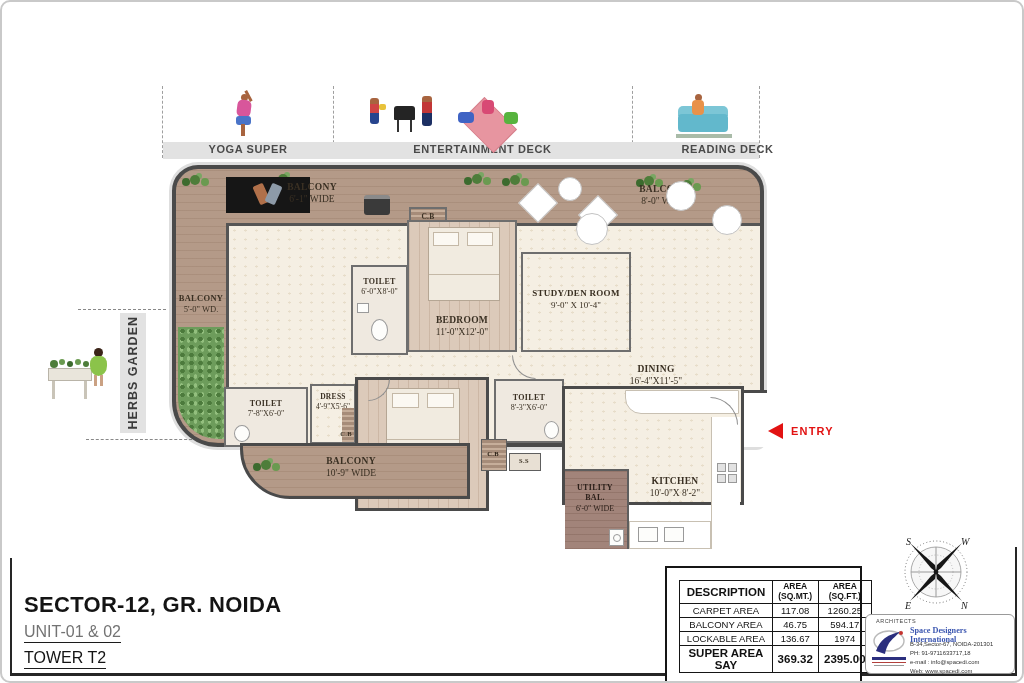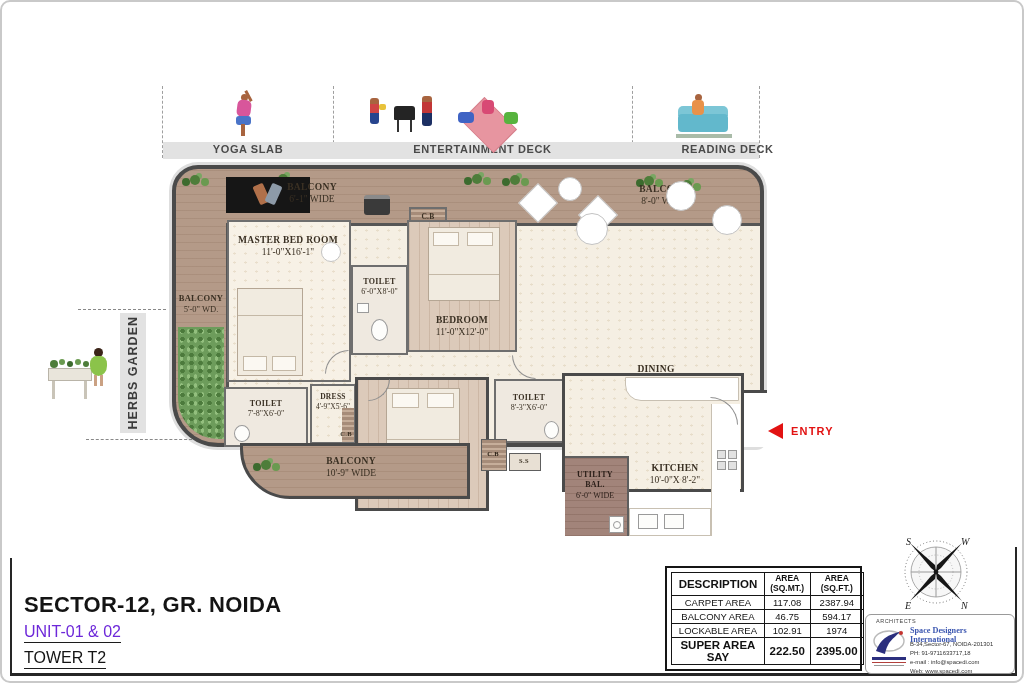--- a/index.html
+++ b/index.html
@@ -32,21 +32,21 @@
   .chair-c{position:absolute;background:#fff;border:1.5px solid #c3c3c3;border-radius:50%;}
   .dchair{position:absolute;width:18px;height:12px;background:#f6f3ec;border:1px solid #a79a88;border-radius:3px;}
   .plate{position:absolute;width:11px;height:11px;background:#fff;border:1px solid #b9ab97;transform:rotate(45deg);}
   
   .deck-sep{position:absolute;top:84px;height:72px;border-left:1px dashed #9f9f9f;}
   .deck-band{position:absolute;top:140px;height:17px;background:#e2e2e2;}
   .deck-label{position:absolute;top:141px;font-size:11px;font-weight:bold;color:#4a4a4a;letter-spacing:.6px;text-align:center;}
   
   #area-table{position:absolute;left:663px;top:564px;width:197px;background:#fff;border:2.5px solid #151515;}
   #area-table .ttl{margin:3px;border:1.5px solid #151515;color:#d81414;font-weight:bold;font-size:10px;text-align:center;padding:2px 0;letter-spacing:.2px;}
-  #area-table table{width:100%;border-collapse:collapse;margin:4px;}
+  #area-table table{width:100%;border-collapse:collapse;margin:12px;}
   #area-table td{border:1.5px solid #151515;text-align:center;padding:1px 2px;font-size:9.5px;color:#111;}
   #area-table tr.hd td{font-weight:bold;}
   #area-table td.d1{font-size:11.5px;}
   #area-table td.a2{font-size:8.5px;white-space:pre-line;line-height:1.15;}
   #area-table tr.last td{font-weight:bold;font-size:11.5px;}
   
   .frame{position:absolute;background:#262626;}
   .underlined{display:inline-block;border-bottom:1.6px solid #1c1c1c;padding-bottom:1px;}
   .addr{font-size:5.9px;color:#333;line-height:1.55;}
   .vtext{writing-mode:vertical-rl;transform:rotate(180deg);}
@@ -55,21 +55,21 @@
 <body>
 
 <div id="sheet">
 
   <div>
     <div class="deck-sep" style="left:160px;"></div>
     <div class="deck-sep" style="left:331px;"></div>
     <div class="deck-sep" style="left:630px;"></div>
     <div class="deck-sep" style="left:757px;"></div>
     <div class="deck-band" style="left:161px;width:596px;"></div>
-    <div class="deck-label" style="left:161px;width:170px;">YOGA SLAB</div>
+    <div class="deck-label" style="left:161px;width:170px;">YOGA SUPER</div>
     <div class="deck-label" style="left:331px;width:299px;">ENTERTAINMENT DECK</div>
     <div class="deck-label" style="left:662px;width:127px;">READING DECK</div>
 
     <div class="abs" style="left:228px;top:92px;width:30px;height:44px;">
       <div class="abs" style="left:11px;top:0;width:7px;height:7px;border-radius:50%;background:#a8643f;"></div>
       <div class="abs" style="left:7px;top:6px;width:14px;height:17px;background:#d8569b;border-radius:5px;transform:rotate(7deg);"></div>
       <div class="abs" style="left:17px;top:-4px;width:3px;height:12px;background:#a8643f;transform:rotate(-28deg);"></div>
       <div class="abs" style="left:6px;top:22px;width:15px;height:9px;background:#4a74c8;border-radius:3px;"></div>
       <div class="abs" style="left:11px;top:30px;width:4px;height:12px;background:#a8643f;"></div>
     </div>
@@ -132,33 +132,20 @@
 
       <div class="rl" style="left:0;top:124px;width:50px;font-size:8.5px;">
         <span class="nm">BALCONY</span>
         <span class="dm">5'-0" WD.</span>
       </div>
       <div class="abs greens" style="left:2px;top:158px;width:46px;height:112px;border-radius:0 0 0 40px;"></div>
     </div>
 
     <div class="abs" style="left:565px;top:225px;width:30px;height:57px;background:#fff;border-left:3px solid #4a4a4a;border-top:3px solid #4a4a4a;"></div>
 
-    <div class="room marble" style="left:55px;top:55px;width:124px;height:162px;background-color:#f7f1e6;">
-      <div class="rl" style="left:6px;top:12px;width:106px;font-size:9.5px;">
-        <span class="nm">MASTER BED ROOM</span>
-        <span class="dm">11'-0"X16'-1"</span>
-      </div>
-      <div class="furn" style="left:8px;top:66px;width:66px;height:88px;">
-        <div class="pill" style="left:5px;bottom:4px;width:24px;height:15px;"></div>
-        <div class="pill" style="left:34px;bottom:4px;width:24px;height:15px;"></div>
-        <div class="abs" style="left:0;top:26px;width:100%;border-top:1px solid #c4b8a6;"></div>
-      </div>
-      <div class="chair-c" style="left:92px;top:20px;width:20px;height:20px;"></div>
-      <div class="arc" style="left:96px;top:128px;width:24px;height:24px;transform:rotate(90deg);"></div>
-    </div>
 
 
     <div class="room" style="left:179px;top:100px;width:57px;height:90px;background:#efe9e0;">
       <div class="rl" style="left:2px;top:10px;width:49px;font-size:8px;">
         <span class="nm">TOILET</span>
         <span class="dm">6'-0"X8'-0"</span>
       </div>
       <div class="fix" style="left:18px;top:52px;width:17px;height:22px;border-radius:50%;"></div>
       <div class="fix" style="left:4px;top:36px;width:12px;height:10px;"></div>
     </div>
@@ -174,20 +161,26 @@
         <div class="pill" style="left:4px;top:4px;width:26px;height:14px;"></div>
         <div class="pill" style="left:38px;top:4px;width:26px;height:14px;"></div>
         <div class="abs" style="left:0;top:46px;width:100%;border-top:1px solid #c4b8a6;"></div>
       </div>
       <div class="rl" style="left:5px;top:92px;width:96px;font-size:9.5px;">
         <span class="nm">BEDROOM</span>
         <span class="dm">11'-0"X12'-0"</span>
       </div>
     </div>
 
+    <div class="room marble" style="left:349px;top:87px;width:110px;height:100px;">
+      <div class="rl" style="left:3px;top:34px;width:100px;font-size:9px;">
+        <span class="nm">STUDY/DEN ROOM</span>
+        <span class="dm">9'-0" X 10'-4"</span>
+      </div>
+    </div>
 
 
     <div class="rl" style="left:438px;top:198px;width:92px;font-size:9.5px;">
       <span class="nm">DINING</span>
       <span class="dm">16'-4"X11'-5"</span>
     </div>
     <div class="abs" style="left:430px;top:224px;width:88px;height:86px;">
       <div class="dchair" style="left:6px;top:0;"></div>
         <div class="dchair" style="left:34px;top:0;"></div>
         <div class="dchair" style="left:62px;top:0;"></div>
@@ -252,21 +245,21 @@
     </div>
 
     <div class="block wood" style="left:68px;top:278px;width:230px;height:56px;border-radius:0 0 0 50px;">
       <div class="plant" style="left:18px;top:14px;"></div>
       <div class="rl" style="left:48px;top:9px;width:120px;font-size:9.5px;">
         <span class="nm">BALCONY</span>
         <span class="dm">10'-9" WIDE</span>
       </div>
     </div>
 
-    <div class="block marble" style="left:390px;top:208px;width:182px;height:119px;">
+    <div class="block marble" style="left:390px;top:221px;width:182px;height:119px;">
       <div class="abs wood-dark" style="left:0;top:80px;width:64px;height:80px;border-top:2px solid #5e5e5e;border-right:2px solid #5e5e5e;">
         <div class="rl" style="left:2px;top:12px;width:56px;font-size:8px;color:#2b1f19;">
           <span class="nm">UTILITY BAL.</span>
           <span class="dm">6'-0" WIDE</span>
         </div>
         <div class="fix" style="left:44px;top:58px;width:15px;height:17px;">
           <div class="abs" style="left:3px;top:4px;width:8px;height:8px;border-radius:50%;border:1px solid #999;"></div>
         </div>
       </div>
       <div class="abs" style="left:60px;top:1px;width:114px;height:24px;background:#fff;border:1px solid #c8c0b2;border-radius:0 0 0 16px;"></div>
@@ -308,52 +301,52 @@
     <div class="abs" style="left:44px;top:12px;width:17px;height:20px;background:#8bc34a;border-radius:45% 45% 60% 60%;"></div>
     <div class="abs" style="left:48px;top:31px;width:3px;height:11px;background:#caa183;box-shadow:6px 0 0 #caa183;"></div>
   </div>
 
   <div class="frame" style="left:8px;top:556px;width:2px;height:117px;"></div>
   <div class="frame" style="left:1013px;top:545px;width:2px;height:128px;"></div>
   <div class="frame" style="left:8px;top:671px;width:1007px;height:2.5px;"></div>
 
   <div>
     <div class="abs" style="left:22px;top:590px;font-size:22px;font-weight:bold;color:#141414;letter-spacing:.3px;">SECTOR-12, GR. NOIDA</div>
-    <div class="abs" style="left:22px;top:621px;font-size:16px;color:#6d28d9;"><span class="underlined">UNIT-01 &amp; 02</span></div>
+    <div class="abs" style="left:22px;top:621px;font-size:16px;color:#737373;"><span class="underlined">UNIT-01 &amp; 02</span></div>
     <div class="abs" style="left:22px;top:647px;font-size:16px;color:#141414;"><span class="underlined">TOWER T2</span></div>
   </div>
 
   <div id="area-table">
     <table>
       <tbody>
           <tr class="hd">
         <td class="d1" style="width:95px;">DESCRIPTION</td>
         <td class="a2" style="width:47px;">AREA
 (SQ.MT.)</td>
         <td class="a2" style="width:55px;">AREA
 (SQ.FT.)</td>
       </tr>
       <tr>
         <td>CARPET AREA</td>
         <td>117.08</td>
-        <td>2387.94</td>
+        <td>1260.25</td>
       </tr>
       <tr>
         <td>BALCONY AREA</td>
         <td>46.75</td>
         <td>594.17</td>
       </tr>
       <tr>
         <td>LOCKABLE AREA</td>
-        <td>102.91</td>
+        <td>136.67</td>
         <td>1974</td>
       </tr>
       <tr class="last">
         <td>SUPER AREA SAY</td>
-        <td>222.50</td>
+        <td>369.32</td>
         <td>2395.00</td>
       </tr>
     </tbody>
       </table>
   </div>
 
   <div class="abs" style="left:898px;top:531px;width:72px;height:78px;">
     <svg width="72" height="78" viewBox="0 0 72 78">
       <circle cx="36" cy="39" r="31" fill="none" stroke="#777" stroke-width="1" stroke-dasharray="1,2.4"></circle>
       <circle cx="36" cy="39" r="25" fill="#f7f7f7" stroke="#aaa" stroke-width="1"></circle>

